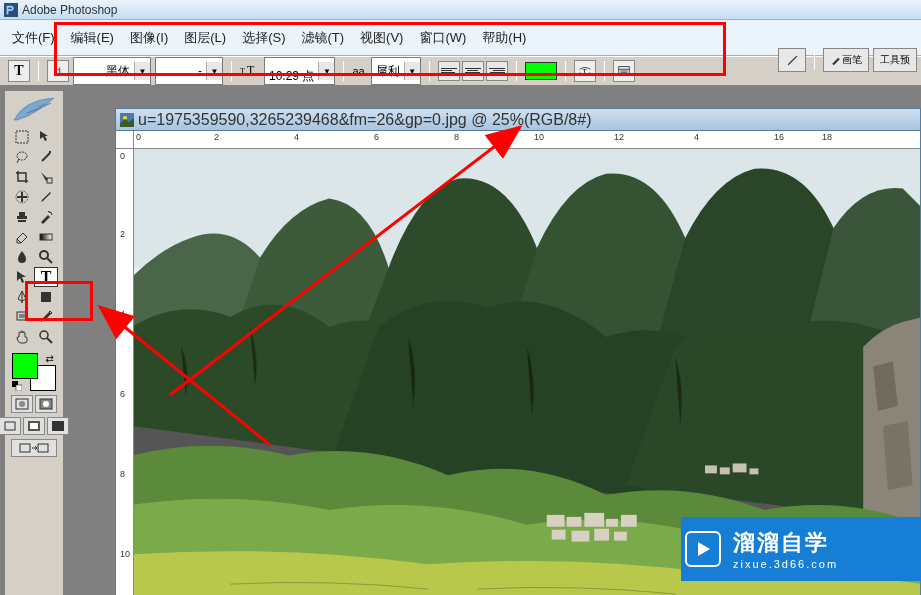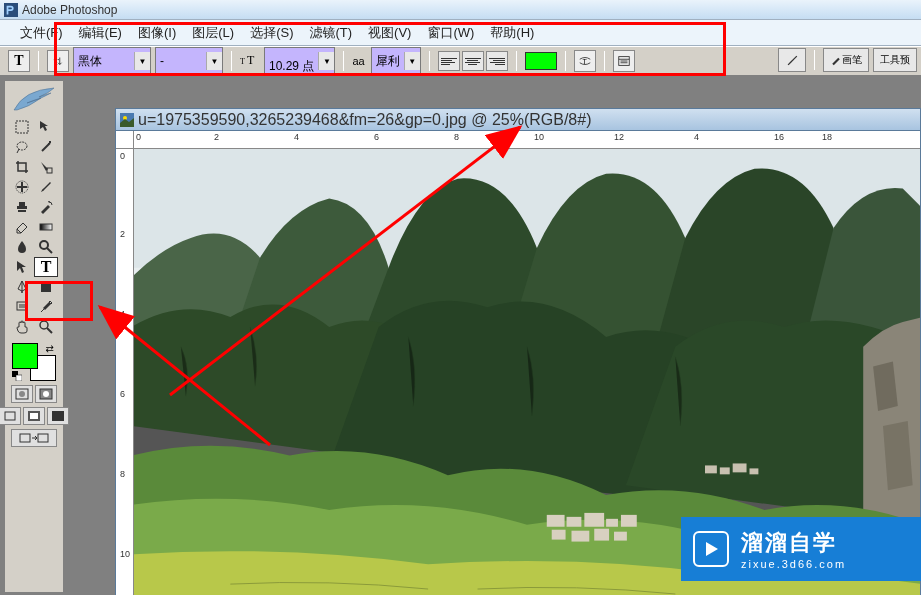--- a/index.html
+++ b/index.html
@@ -28,24 +28,24 @@
       margin-right: 4px;
     }
     .titlebar-text {
       color: #333;
       font-size: 12px;
     }
     
     
     .menubar {
       background: #ecf4fb;
-      height: 26px;
-      display: flex;
-      align-items: center;
-      padding: 0 12px;
+      height: 36px;
+      display: flex;
+      align-items: center;
+      padding: 0 4px;
       border-bottom: 1px solid #a0b0c0;
     }
     .menu-item {
       padding: 2px 8px;
       cursor: pointer;
       color: #222;
       font-size: 13px;
     }
     
     
@@ -93,23 +93,24 @@
       border: 1px solid #888;
       background: #eee;
       display: flex;
       align-items: center;
       justify-content: center;
       cursor: pointer;
     }
     .dropdown {
       display: flex;
       align-items: center;
-      background: #c4b5fd;
+      background: #ffffff;
       border: 1px solid #7a7a7a;
       height: 28px;
+      text-align: right;
     }
     .dropdown-text {
       padding: 0 4px;
       min-width: 60px;
     }
     .dropdown-arrow {
       width: 16px;
       height: 18px;
       background: #e8e8e8;
       border-left: 1px solid #aaa;
@@ -360,21 +361,21 @@
     
     .watermark {
       position: absolute;
       right: 0;
       bottom: 14px;
       width: 240px;
       height: 64px;
       background: #177ed6;
       display: flex;
       align-items: center;
-      padding: 0 12px;
+      padding: 0 4px;
       color: #fff;
       gap: 12px;
     }
     .watermark-icon {
       width: 36px;
       height: 36px;
       border: 2px solid #fff;
       border-radius: 6px;
       display: flex;
       align-items: center;

